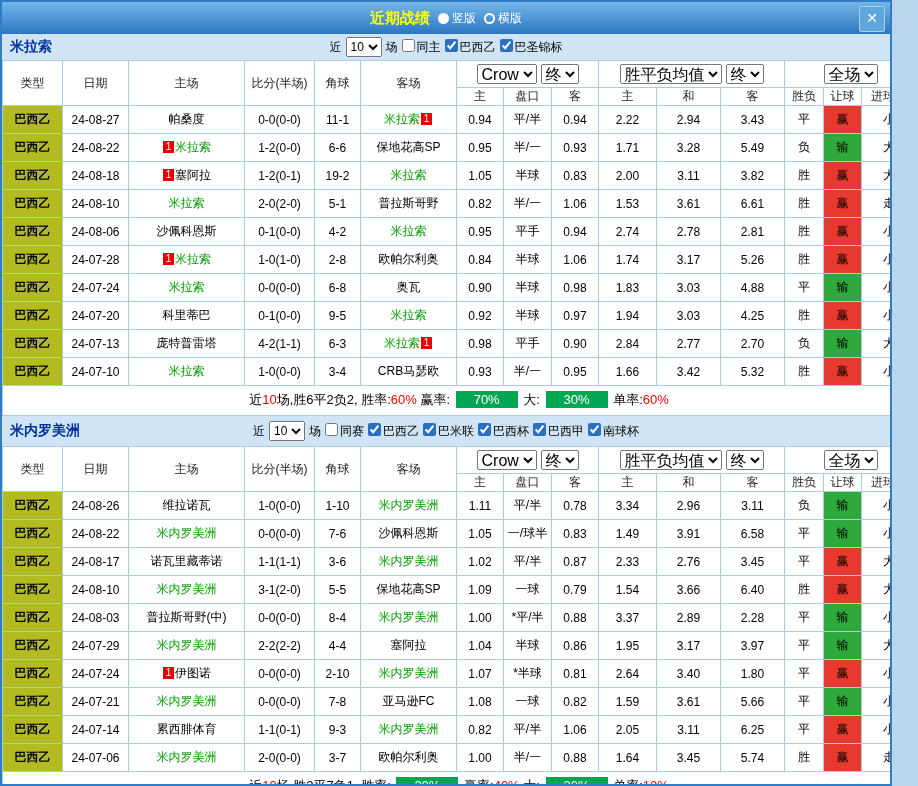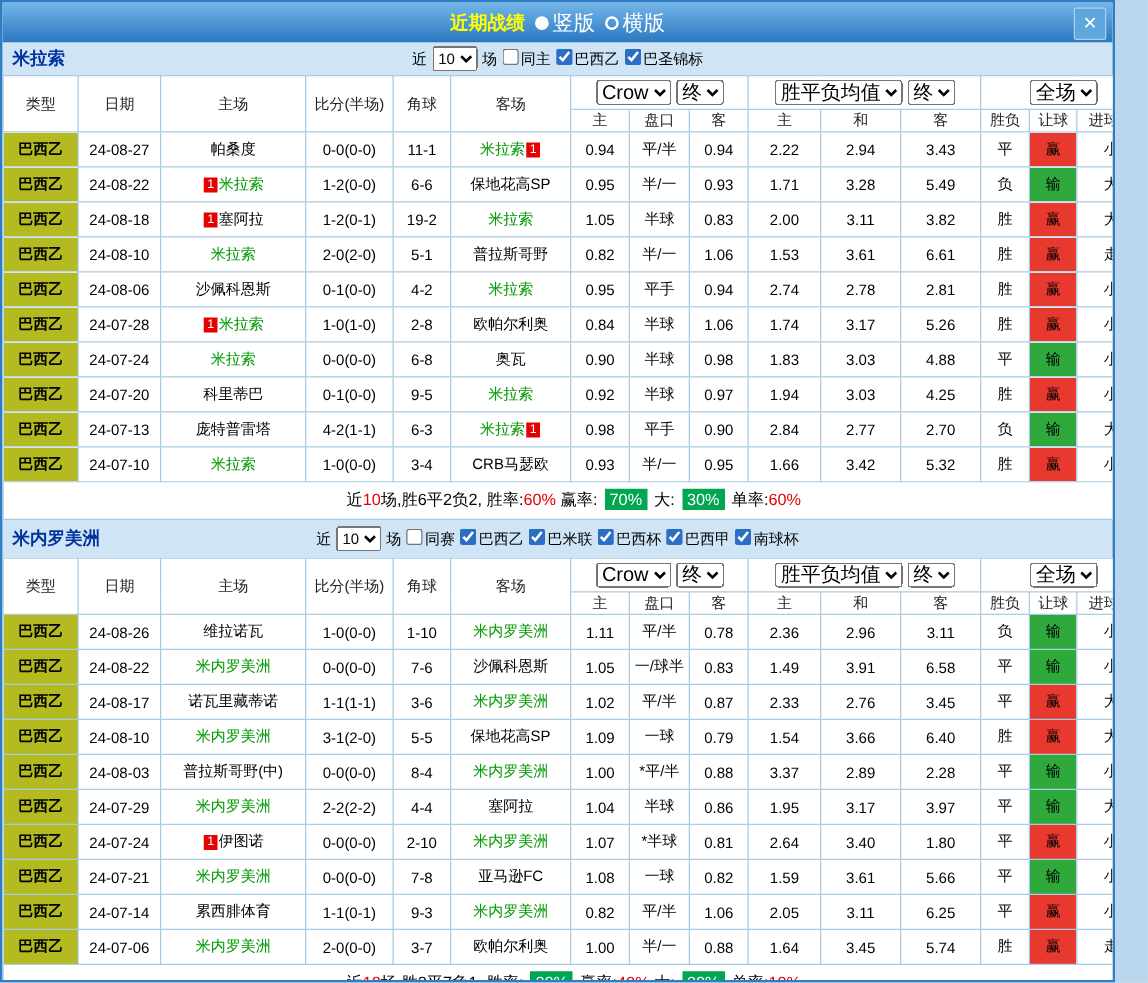--- a/index.html
+++ b/index.html
@@ -1,21 +1,21 @@
 <!DOCTYPE html>
 <html><head>
 <meta charset="utf-8">
 <style>
   html,body { margin:0; padding:0; background:#b9d6ec; font-family:"Liberation Sans","DejaVu Sans",sans-serif; }
   .container { width:892px; height:786px; box-sizing:border-box; border:2px solid #2f7ec5; background:#cfe4f4;
                display:flex; flex-direction:column; overflow:hidden; position:relative; }
   .topbar { height:32px; flex:0 0 32px; background:linear-gradient(#74b6e9,#2a77c0); display:flex; align-items:center;
             justify-content:center; gap:8px; position:relative; }
   .topbar-title { color:#ffff00; font-weight:bold; font-size:15px; }
-  .radio-group { display:inline-flex; align-items:center; gap:3px; color:#fff; font-size:17px; cursor:pointer; }
+  .radio-group { display:inline-flex; align-items:center; gap:3px; color:#fff; font-size:12px; cursor:pointer; }
   .radio { width:11px; height:11px; border-radius:50%; border:2px solid #fff; display:inline-block; background:transparent; box-sizing:border-box; }
   .radio.selected { background:#fff; }
   .close-btn { position:absolute; right:5px; top:4px; width:24px; height:24px; background:#5ea7dd; border:1px solid #a8d0ef;
                color:#fff; font-weight:bold; text-align:center; line-height:22px; font-size:14px; cursor:pointer; border-radius:2px; }
   .filter-row { height:26px; flex:0 0 auto; display:flex; align-items:center; position:relative; background:#cfe4f4; }
   .team-name { position:absolute; left:8px; top:50%; transform:translateY(-50%); color:#0033a0; font-weight:bold; font-size:14px; }
   .filter-controls { margin:0 auto; display:flex; align-items:center; gap:4px; font-size:12px; color:#000; }
   .filter-controls select { font-size:12px; height:20px; }
   .chk { display:inline-flex; gap:2px; cursor:pointer; }
   .chk input { margin:0; accent-color:#2b6fc4; width:13px; height:13px; }
@@ -29,21 +29,21 @@
   .c-score { color:#e60000; }
   .c-avg { color:#2166c9; }
   .focus { color:#009900; }
   .badge { display:inline-block; background:#e60000; color:#fff; font-size:10px; line-height:12px; min-width:11px; margin:0 1px; vertical-align:1px; }
   .res-win { color:#e60000; } .res-draw { color:#2166c9; } .res-lose { color:#009900; }
   .hc-win { background:#e8392e; color:#fff; } .hc-lose { background:#2fa83c; color:#fff; }
   .goal-big { color:#e60000; } .goal-small { color:#009900; } .goal-push { color:#2166c9; }
   .summary { width:914px; box-sizing:border-box; background:#fff; border:1px solid #a9cbe3; border-top:none;
              text-align:center; padding:5px 0 6px; font-size:13px; }
   .seg-plain { color:#000; } .seg-red { color:#e60000; }
-  .seg-badge { background:#00a651; color:#fff; padding:1px 4px; margin:0 2px; }
+  .seg-badge { background:#00a651; color:#fff; padding:1px 18px; margin:0 2px; }
   .section.second .filter-row { height:30px; }
 </style>
 </head>
 <body>
 
 <div class="container">
   <div class="topbar">
     <span class="topbar-title">近期战绩</span>
     <label class="radio-group">
       <span class="radio selected"></span>
@@ -374,21 +374,21 @@
             <tr>
               <td class="c-type">巴西乙</td>
               <td class="c-date">24-08-26</td>
               <td class="c-team"><span>维拉诺瓦</span></td>
               <td class="c-score">1-0(0-0)</td>
               <td class="c-corner">1-10</td>
               <td class="c-team"><span class="focus">米内罗美洲</span></td>
               <td class="c-odds">1.11</td>
               <td class="c-odds">平/半</td>
               <td class="c-odds">0.78</td>
-              <td class="c-avg">2.36</td>
+              <td class="c-avg">3.34</td>
               <td class="c-avg">2.96</td>
               <td class="c-avg">3.11</td>
               <td class="c-res res-lose">负</td>
               <td class="c-hc hc-lose">输</td>
               <td class="c-goal goal-small">小</td>
             </tr>
             <tr>
               <td class="c-type">巴西乙</td>
               <td class="c-date">24-08-22</td>
               <td class="c-team"><span class="focus">米内罗美洲</span></td>

